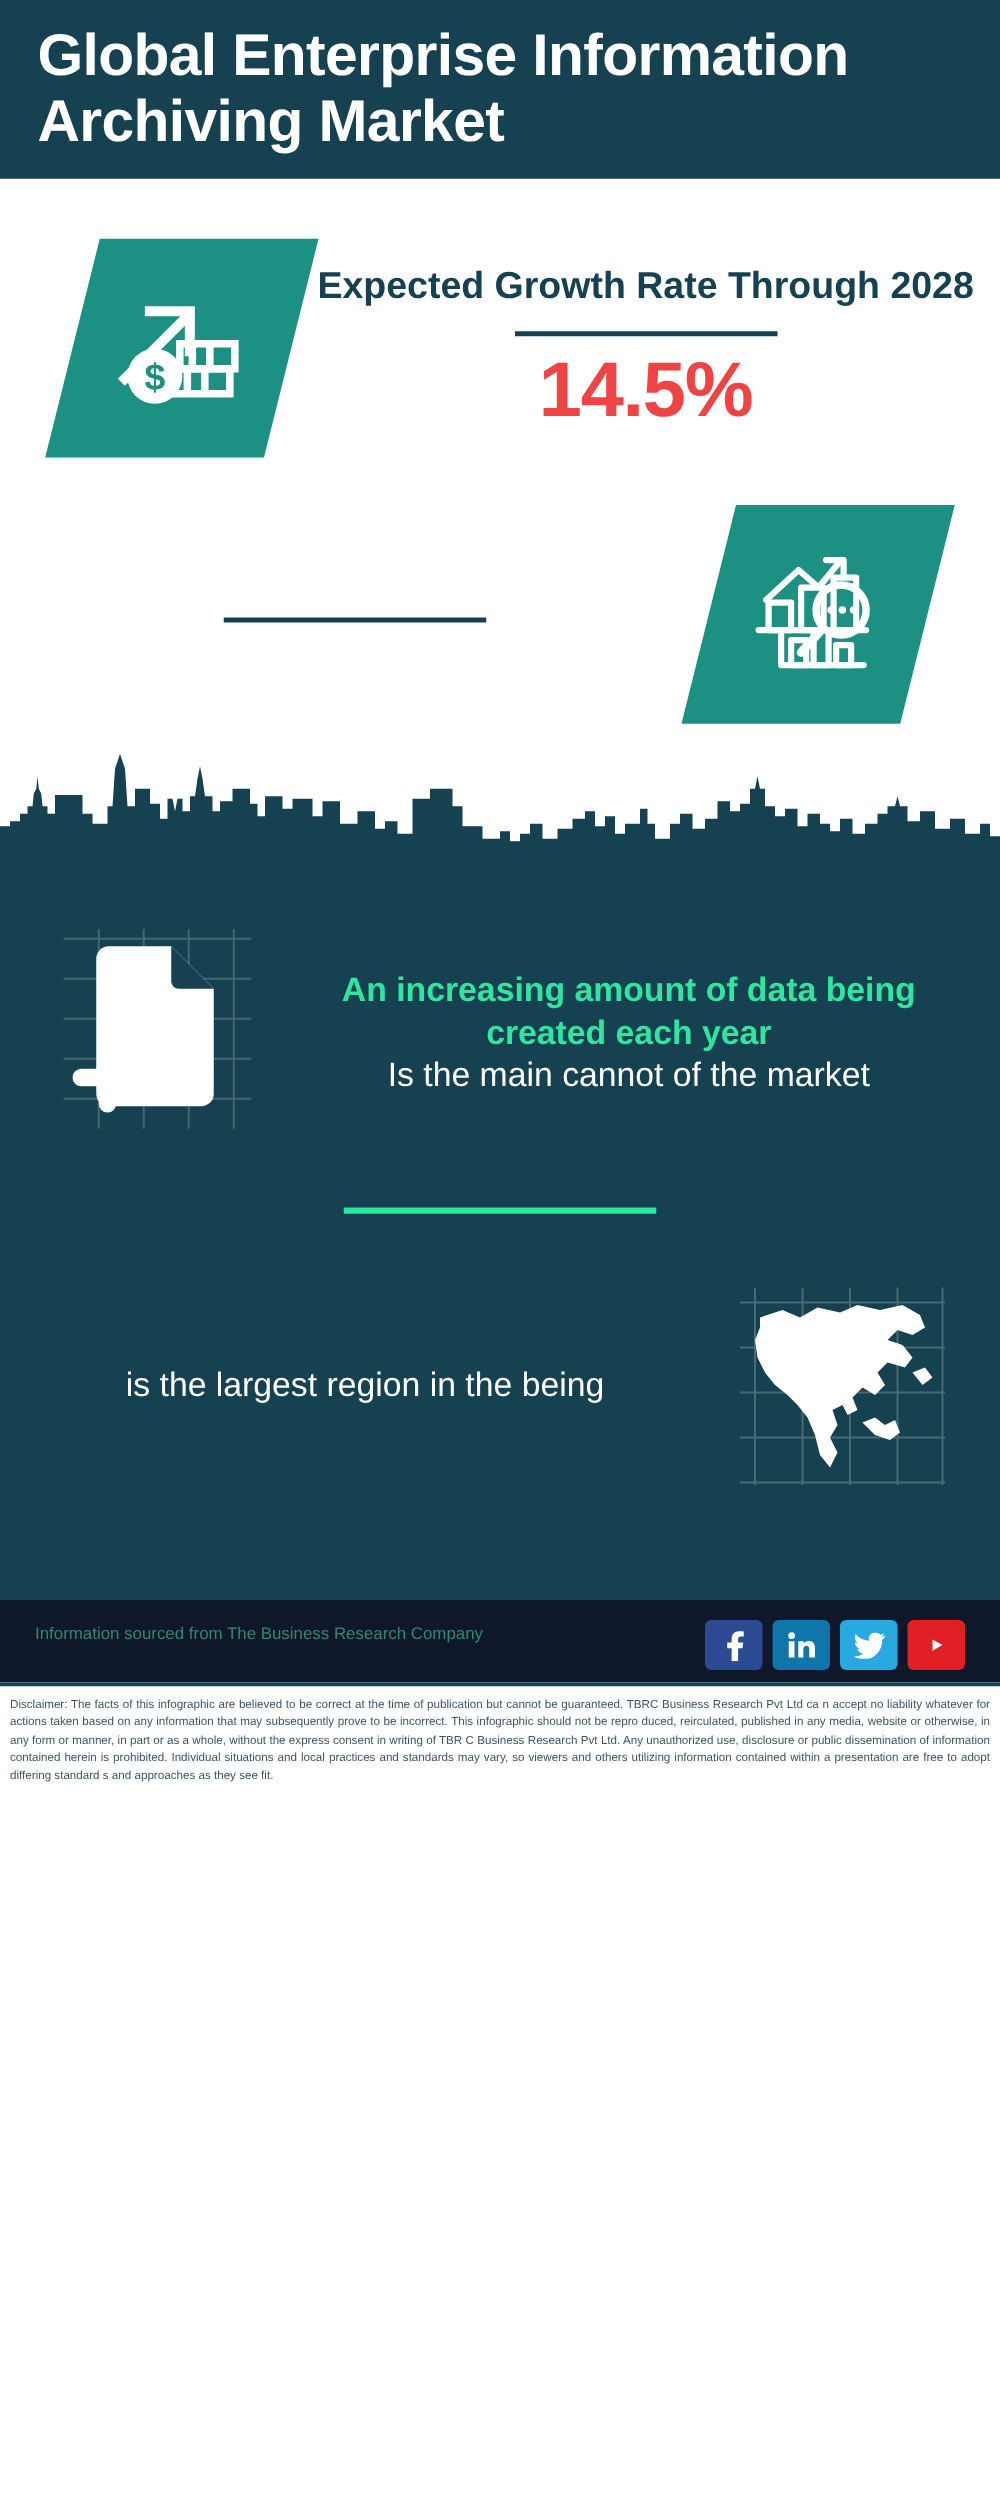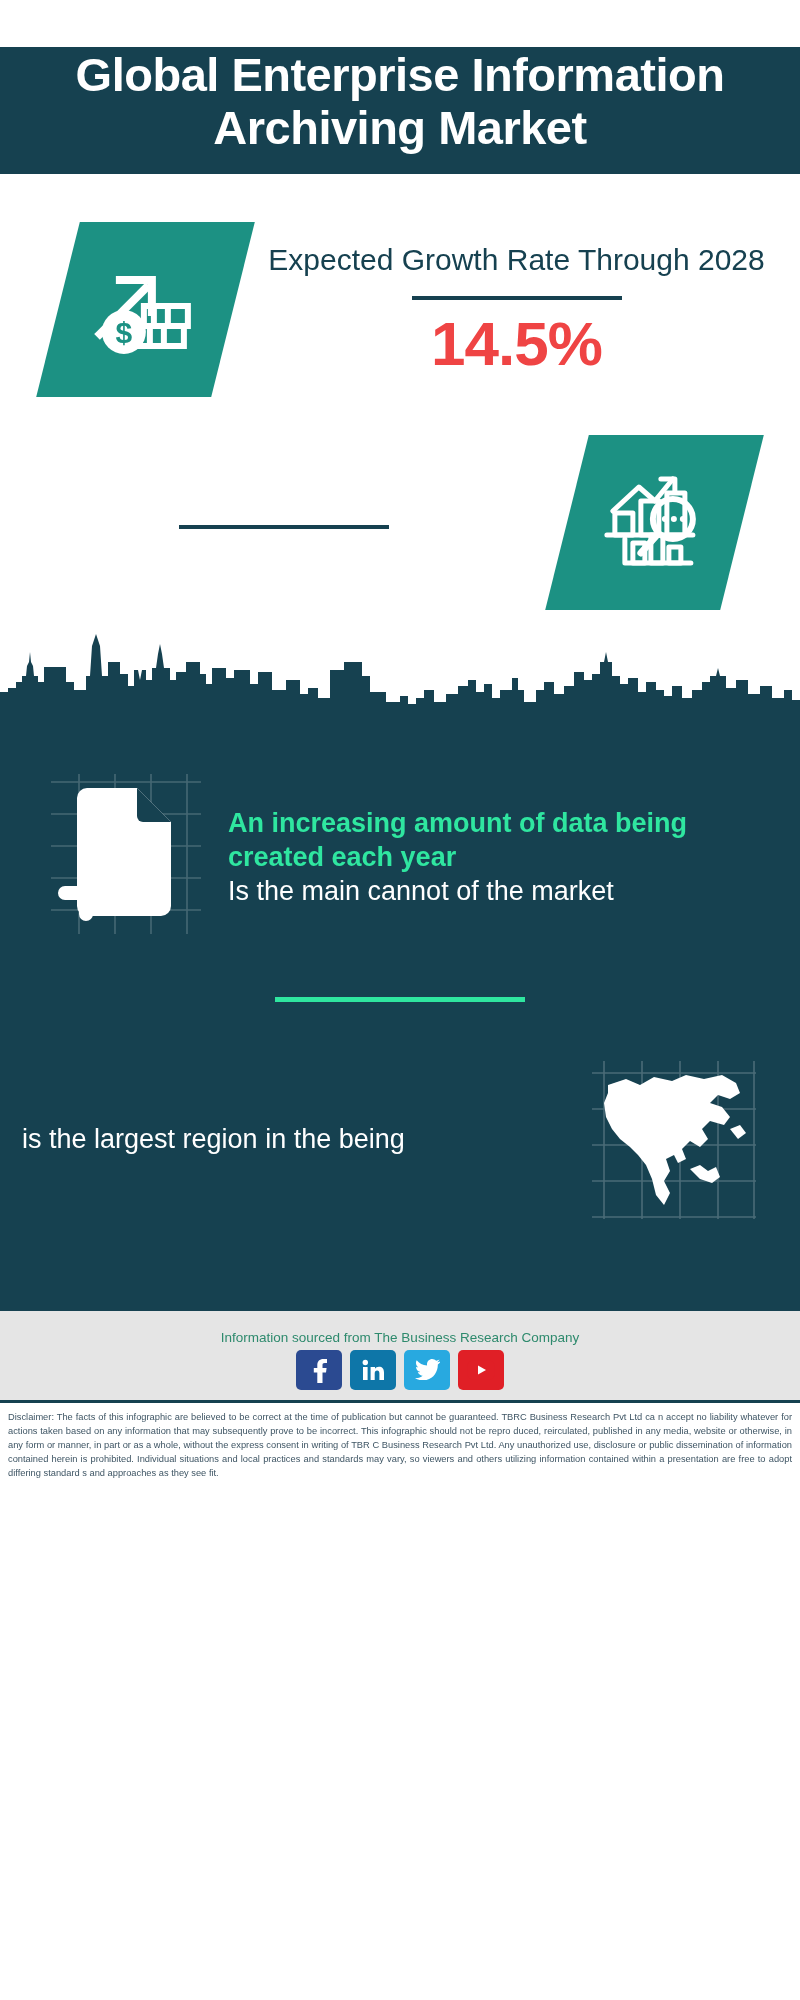--- a/index.html
+++ b/index.html
@@ -12,23 +12,22 @@
     position: relative;
     width: 800px;
     height: 2000px;
     overflow: hidden;
     background: #ffffff;
   }
 
   
   .header {
     background: #164150;
-    padding: 2px 30px 20px 30px;
-    text-align: center;
-    margin-top: 47px;
+    padding: 18px 30px 20px 30px;
+    text-align: left;
   }
   .header-title {
     color: #ffffff;
     font-size: 47px;
     font-weight: bold;
     line-height: 1.12;
     letter-spacing: -0.5px;
   }
 
   
@@ -52,21 +51,21 @@
   }
   .icon-tile > svg { transform: skewX(14deg); }
 
   .tile-left  { margin-left: 58px; }
   .tile-right { margin-right: 58px; margin-left: auto; }
 
   .stat-text { flex: 1 1 auto; text-align: center; padding: 0 10px; }
   .stat-label {
     color: #164150;
     font-size: 30px;
-    font-weight: normal;
+    font-weight: bold;
     line-height: 1.32;
   }
   .stat-rule {
     width: 210px;
     height: 4px;
     background: #164150;
     margin: 16px auto 8px auto;
   }
   .stat-value {
     color: #ef4444;
@@ -111,21 +110,21 @@
     flex: 0 0 auto;
     width: 180px;
     height: 175px;
     display: flex;
     align-items: center;
     justify-content: center;
   }
   .panel-icon.left  { margin-left: 26px; }
   .panel-icon.right { margin-right: 36px; margin-left: auto; }
 
-  .panel-text { flex: 1 1 auto; text-align: left; padding: 0 22px; }
+  .panel-text { flex: 1 1 auto; text-align: center; padding: 0 22px; }
   .panel-head {
     color: #2fe6a0;
     font-size: 27px;
     font-weight: bold;
     line-height: 1.26;
   }
   .panel-sub {
     color: #ffffff;
     font-size: 27px;
     font-weight: normal;
@@ -135,25 +134,23 @@
     width: 250px;
     height: 5px;
     background: #2fe6a0;
     margin: 42px auto 40px auto;
     position: relative;
     z-index: 2;
   }
 
   
   .footer {
-    background: #e5e5e5;
+    background: #0f172a;
     padding: 16px 28px 10px 28px;
     display: flex;
-    align-items: center;
-    flex-direction: column;
   }
   .footer-source { flex: 1 1 auto; }
   .footer-source div {
     color: #2e8a6d;
     font-size: 13.5px;
     line-height: 1.65;
   }
   .socials { display: flex; gap: 8px; flex: 0 0 auto; }
   .social {
     width: 46px;

